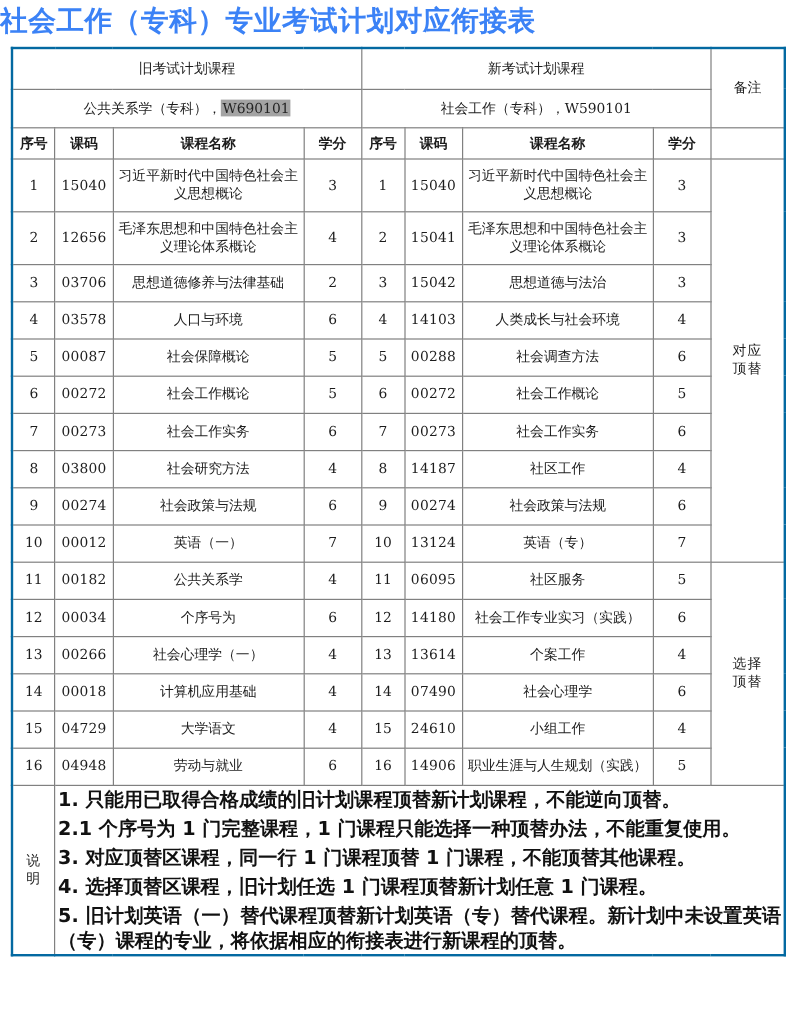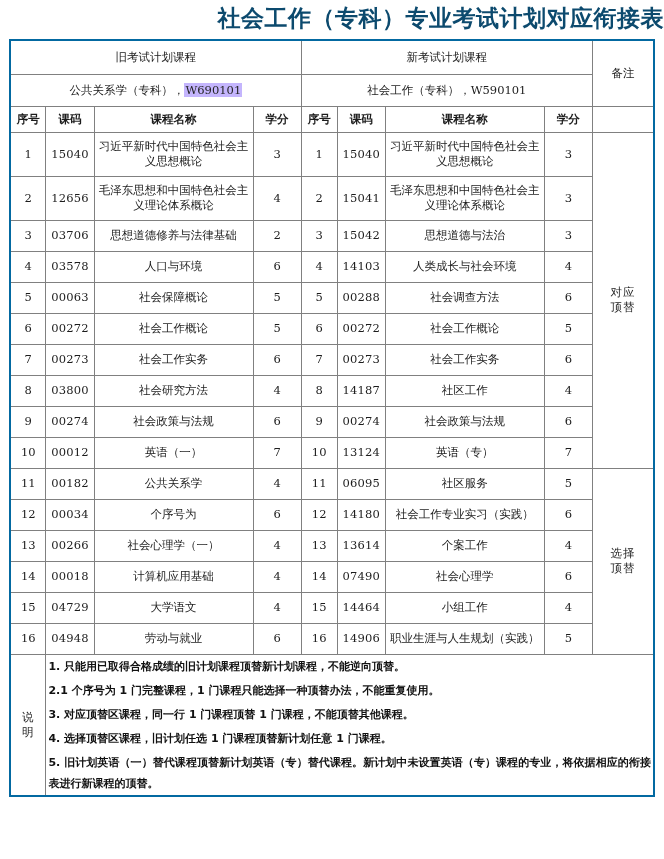--- a/index.html
+++ b/index.html
@@ -18,28 +18,28 @@
 
   .page {
     position: relative;
     width: 664px;
     height: 859px;
     box-sizing: border-box;
   }
 
   
   .doc-title {
-    text-align: right;
+    text-align: left;
     font-family: "DejaVu Serif", "Liberation Serif", serif;
     font-weight: bold;
     font-size: 23px;
     letter-spacing: 0.5px;
     line-height: 30px;
     padding: 3px 0 6px 0;
-    color: #0c4a6e;
+    color: #3b82f6;
     white-space: nowrap;
   }
 
   
   table.sheet {
     border-collapse: collapse;
     table-layout: fixed;
     width: 646px;
     margin: 0 9px;
     font-family: "DejaVu Serif", "Liberation Serif", serif;
@@ -102,40 +102,40 @@
   .row-tall  { height: 44px; }
   .row-norm  { height: 31px; }
 
   .remark-vert {
     font-size: 12px;
     line-height: 17px;
     letter-spacing: 1px;
   }
 
   .highlight-code {
-    background: #c4b5fd;
+    background: #a3a3a3;
     color: #242424;
     padding: 0 1px;
   }
 
   
   .notes-label {
     font-size: 12.5px;
     line-height: 20px;
     letter-spacing: 1px;
     width: 36px;
   }
   .notes-body {
     text-align: left;
     padding: 6px 8px 6px 9px;
     font-family: "DejaVu Sans", "Liberation Sans", sans-serif;
   }
   .notes-body p {
     margin: 0 0 3px 0;
-    font-size: 11px;
+    font-size: 16px;
     line-height: 21px;
     font-weight: bold;
     color: #111;
     text-align: justify;
   }
   .notes-body p:last-child { margin-bottom: 0; }
 </style>
 </head>
 <body>
 
@@ -212,21 +212,21 @@
           <td class="cell-code">03578</td>
           <td class="cell-name">人口与环境</td>
           <td class="cell-num split-right">6</td>
           <td class="cell-num">4</td>
           <td class="cell-code">14103</td>
           <td class="cell-name">人类成长与社会环境</td>
           <td class="cell-num split-right">4</td>
         </tr>
         <tr class="row-norm">
           <td class="cell-num edge-left">5</td>
-          <td class="cell-code">00063</td>
+          <td class="cell-code">00087</td>
           <td class="cell-name">社会保障概论</td>
           <td class="cell-num split-right">5</td>
           <td class="cell-num">5</td>
           <td class="cell-code">00288</td>
           <td class="cell-name">社会调查方法</td>
           <td class="cell-num split-right">6</td>
         </tr>
         <tr class="row-norm">
           <td class="cell-num edge-left">6</td>
           <td class="cell-code">00272</td>
@@ -317,21 +317,21 @@
           <td class="cell-code">07490</td>
           <td class="cell-name">社会心理学</td>
           <td class="cell-num split-right">6</td>
         </tr>
         <tr class="row-norm">
           <td class="cell-num edge-left">15</td>
           <td class="cell-code">04729</td>
           <td class="cell-name">大学语文</td>
           <td class="cell-num split-right">4</td>
           <td class="cell-num">15</td>
-          <td class="cell-code">14464</td>
+          <td class="cell-code">24610</td>
           <td class="cell-name">小组工作</td>
           <td class="cell-num split-right">4</td>
         </tr>
         <tr class="row-norm">
           <td class="cell-num edge-left band-bottom">16</td>
           <td class="cell-code band-bottom">04948</td>
           <td class="cell-name band-bottom">劳动与就业</td>
           <td class="cell-num split-right band-bottom">6</td>
           <td class="cell-num band-bottom">16</td>
           <td class="cell-code band-bottom">14906</td>

